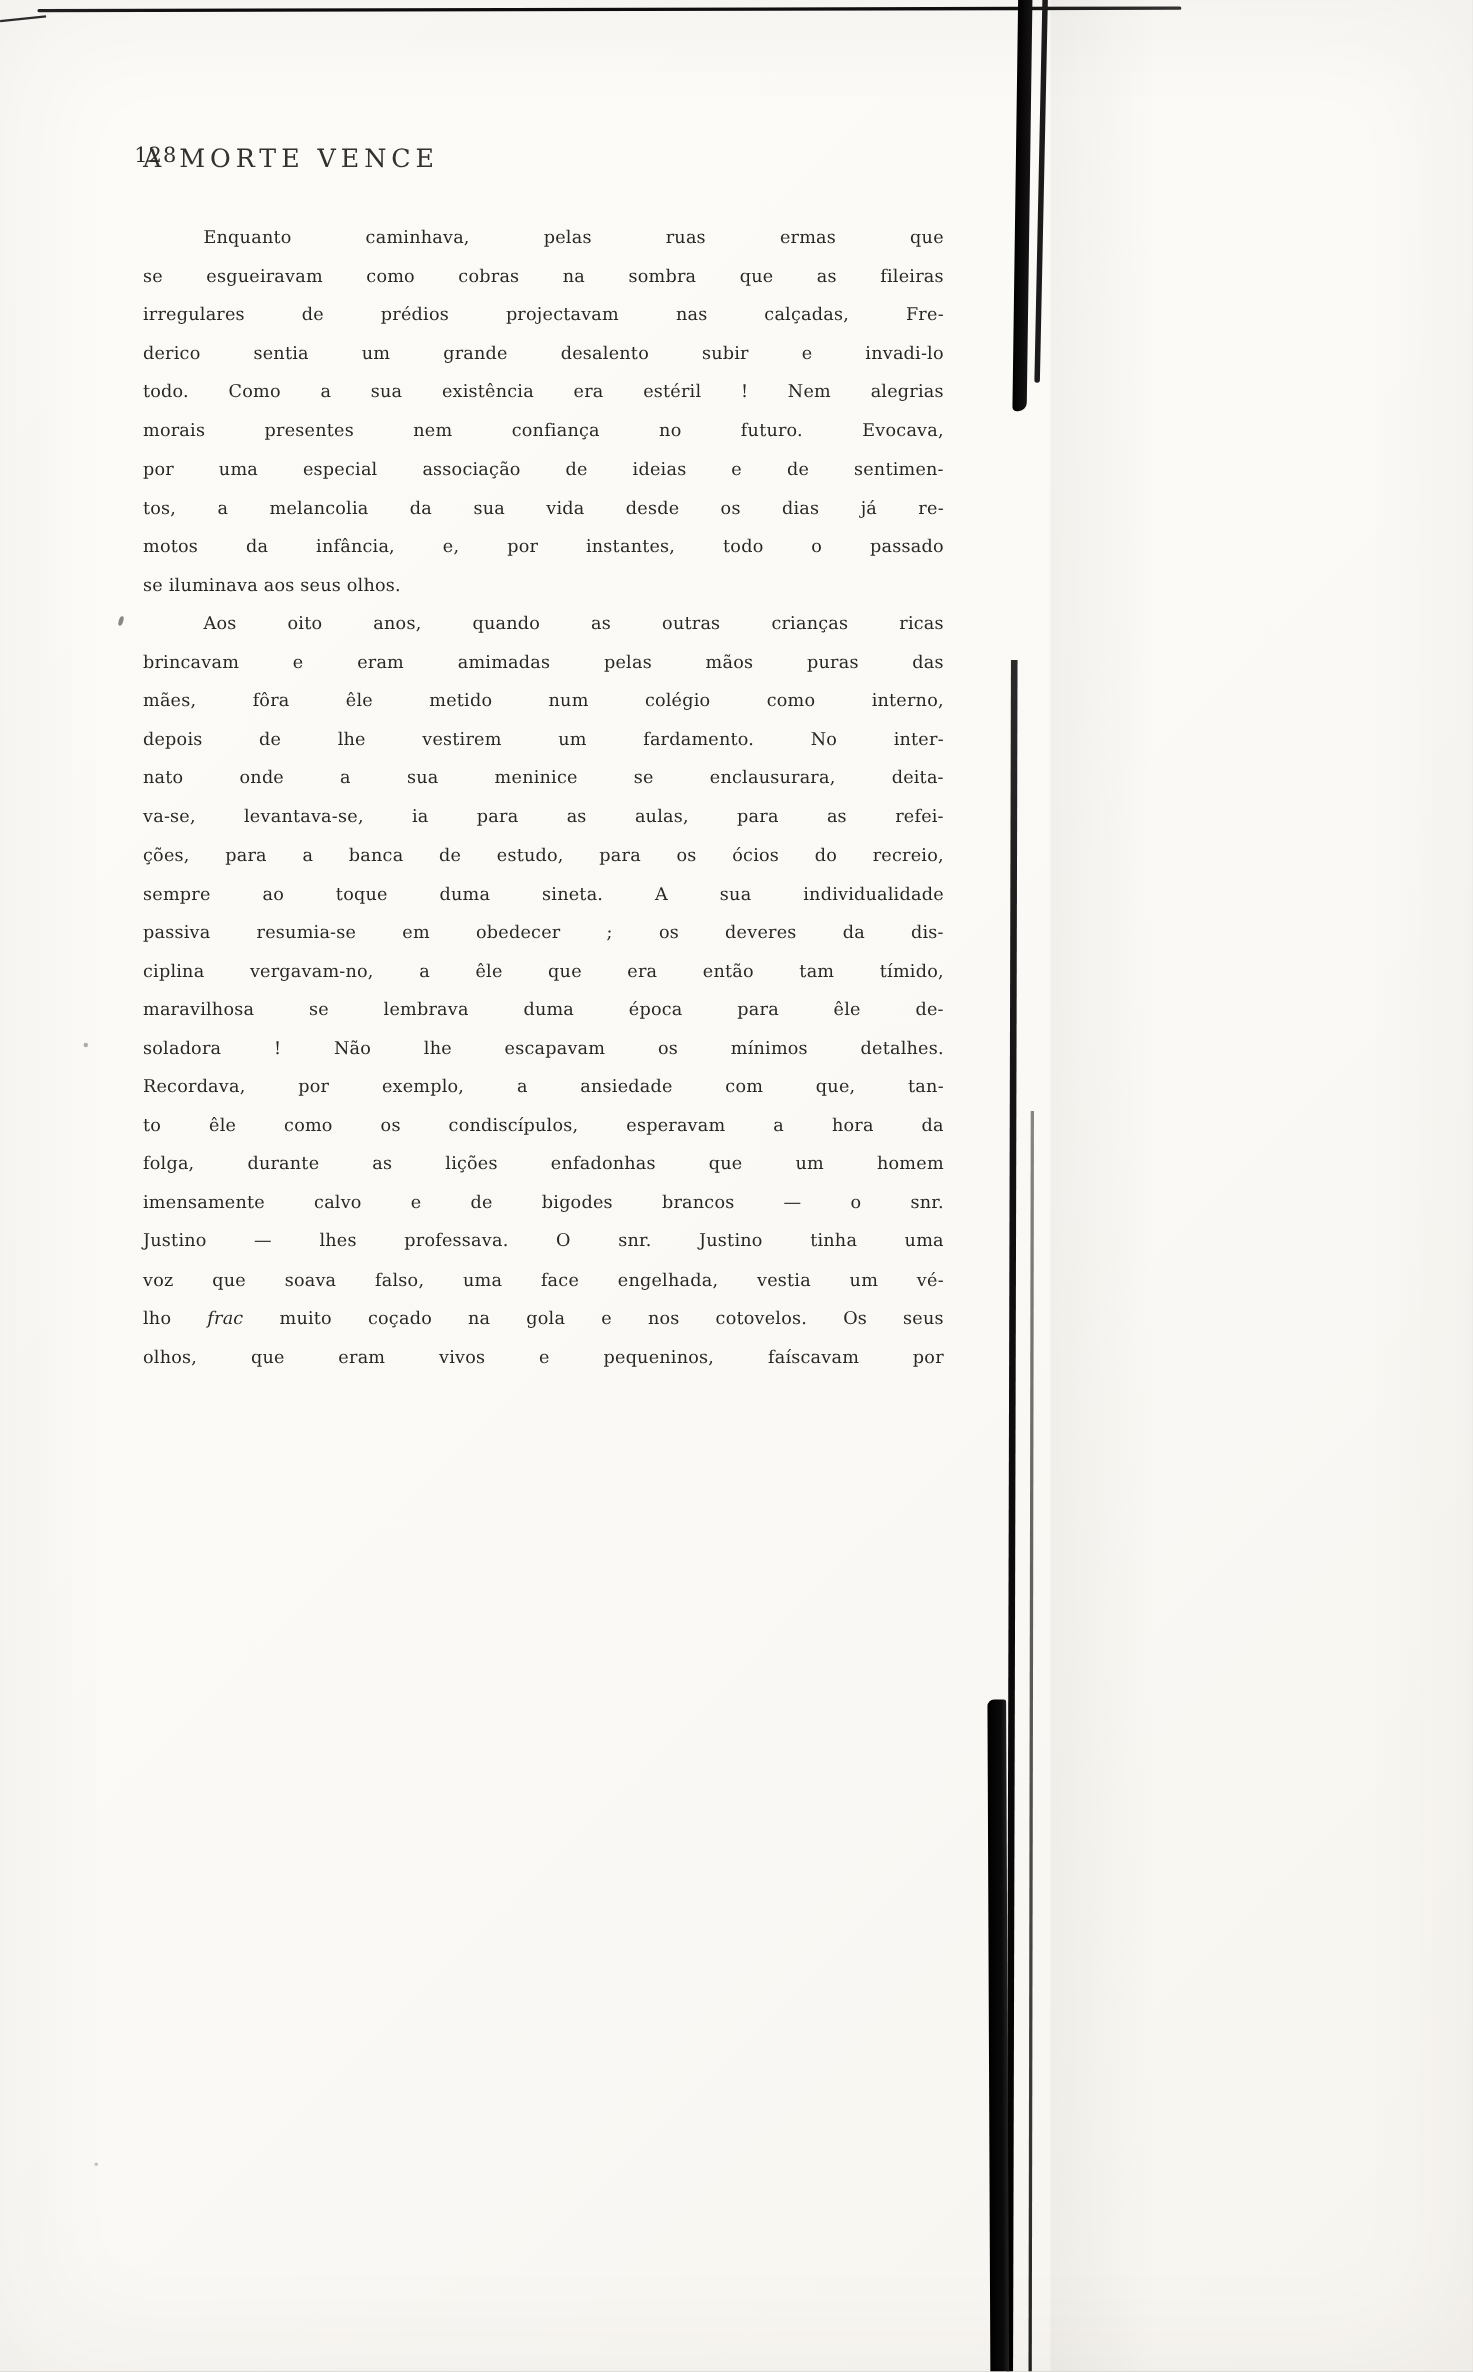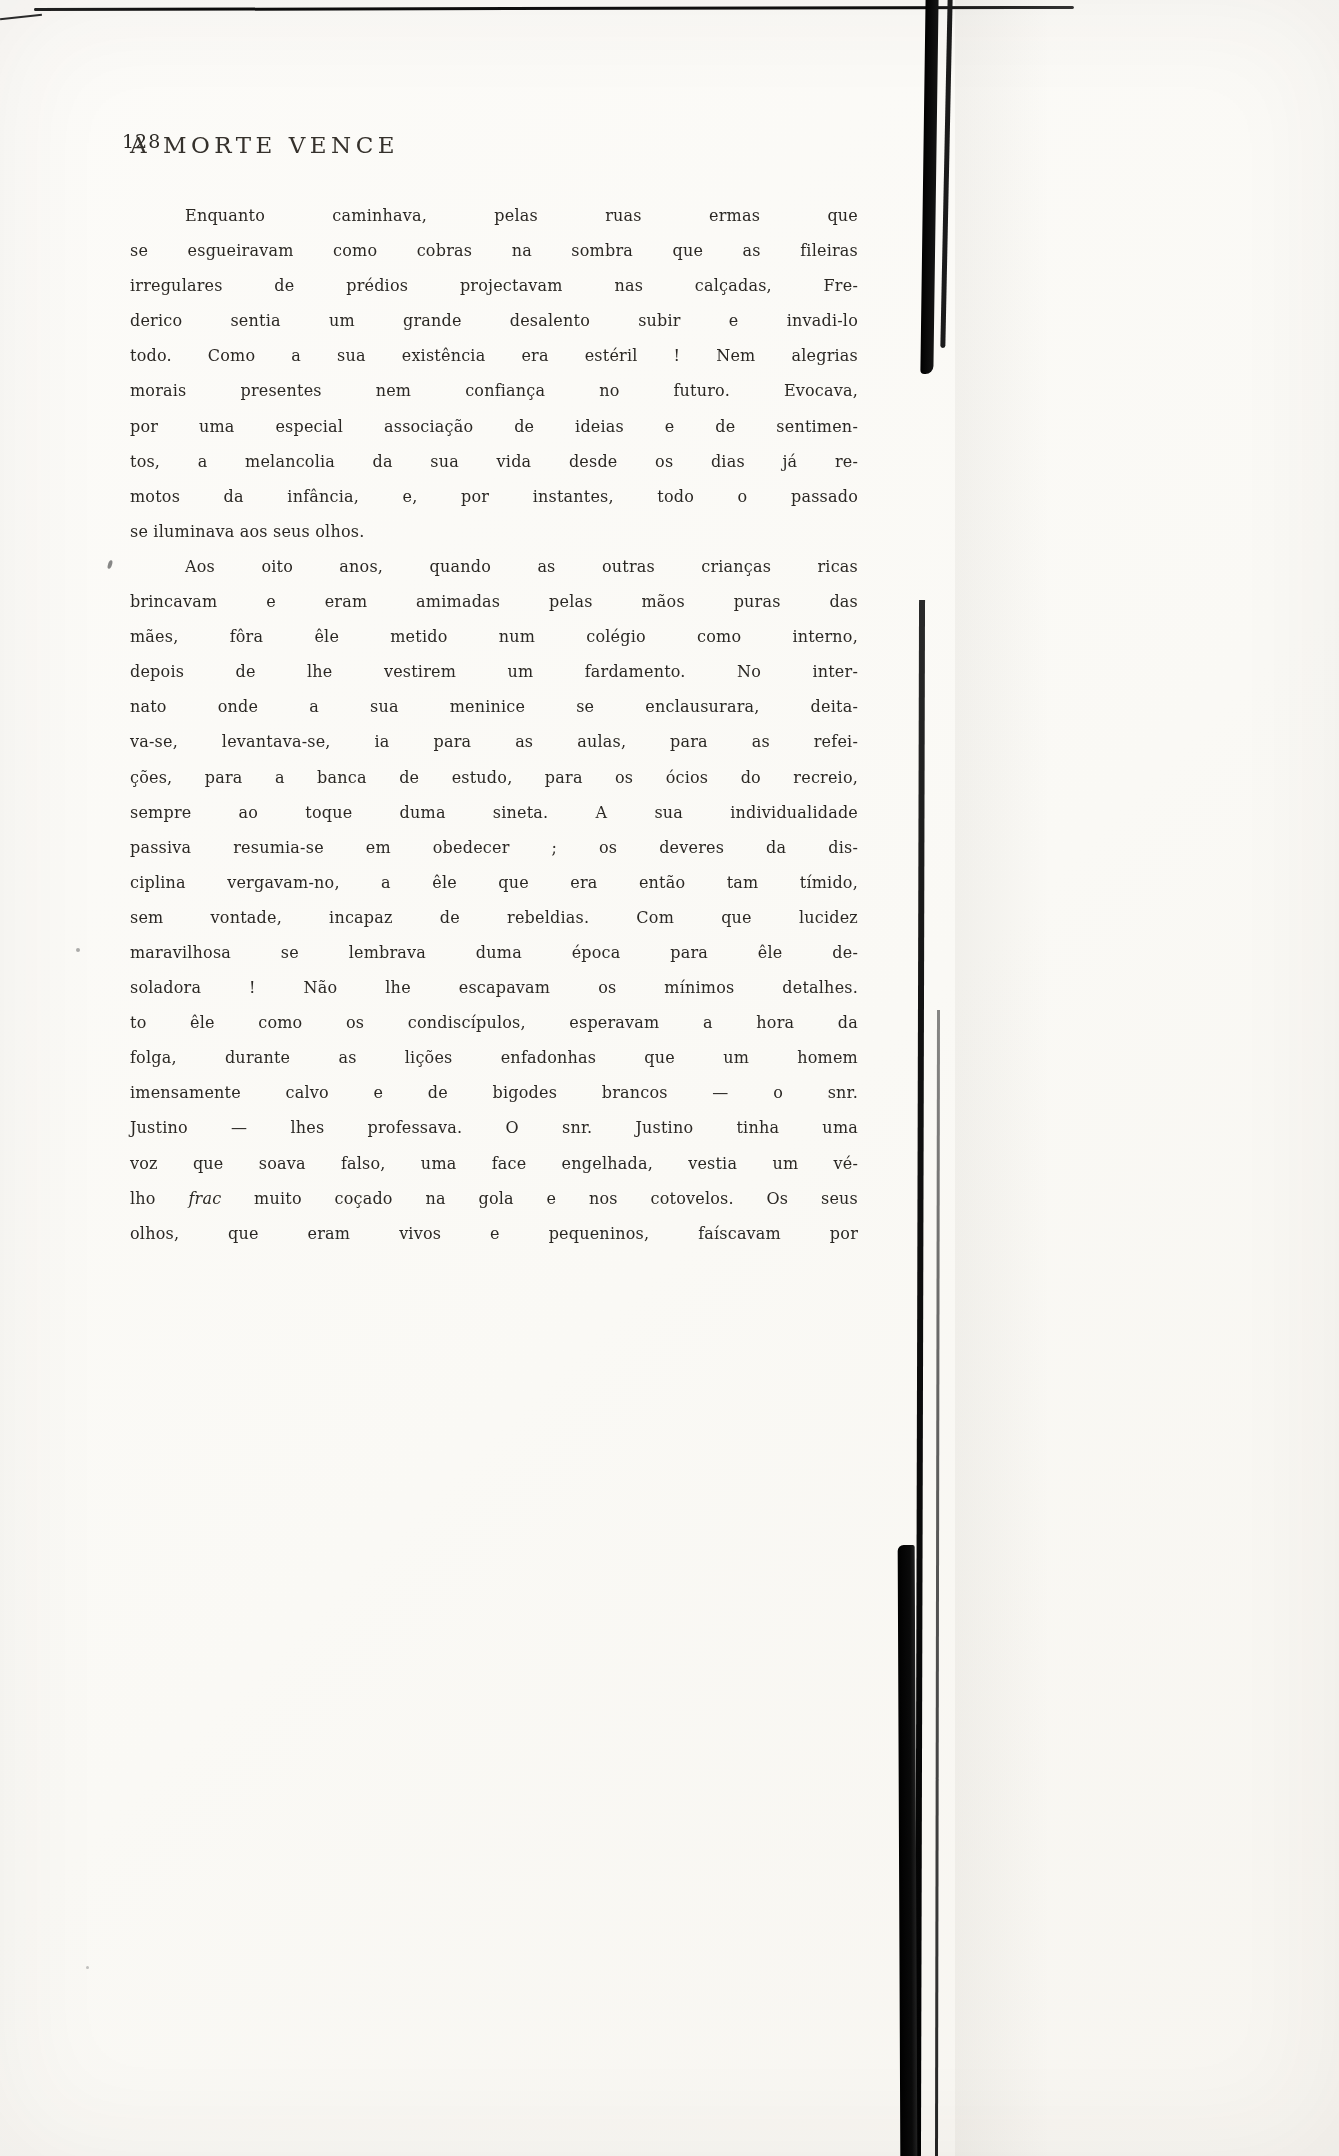--- a/index.html
+++ b/index.html
@@ -141,23 +141,23 @@
         <div class="line first">Aos oito anos, quando as outras crianças ricas</div>
         <div class="line">brincavam e eram amimadas pelas mãos puras das</div>
         <div class="line">mães, fôra êle metido num colégio como interno,</div>
         <div class="line">depois de lhe vestirem um fardamento. No inter-</div>
         <div class="line">nato onde a sua meninice se enclausurara, deita-</div>
         <div class="line">va-se, levantava-se, ia para as aulas, para as refei-</div>
         <div class="line">ções, para a banca de estudo, para os ócios do recreio,</div>
         <div class="line">sempre ao toque duma sineta. A sua individualidade</div>
         <div class="line">passiva resumia-se em obedecer ; os deveres da dis-</div>
         <div class="line">ciplina vergavam-no, a êle que era então tam tímido,</div>
-        <div class="line">sem vontade, incapaz de rebeldias. Com que lucidez</div>
         <div class="line">maravilhosa se lembrava duma época para êle de-</div>
         <div class="line">soladora ! Não lhe escapavam os mínimos detalhes.</div>
+        <div class="line">Recordava, por exemplo, a ansiedade com que, tan-</div>
         <div class="line">to êle como os condiscípulos, esperavam a hora da</div>
         <div class="line">folga, durante as lições enfadonhas que um homem</div>
         <div class="line">imensamente calvo e de bigodes brancos — o snr.</div>
         <div class="line">Justino — lhes professava. O snr. Justino tinha uma</div>
         <div class="line">voz que soava falso, uma face engelhada, vestia um vé-</div>
         <div class="line"><span>lho </span><span class="italic">frac</span><span> muito coçado na gola e nos cotovelos. Os seus</span></div>
         <div class="line">olhos, que eram vivos e pequeninos, faíscavam por</div>
       </div>
     </div>
 

